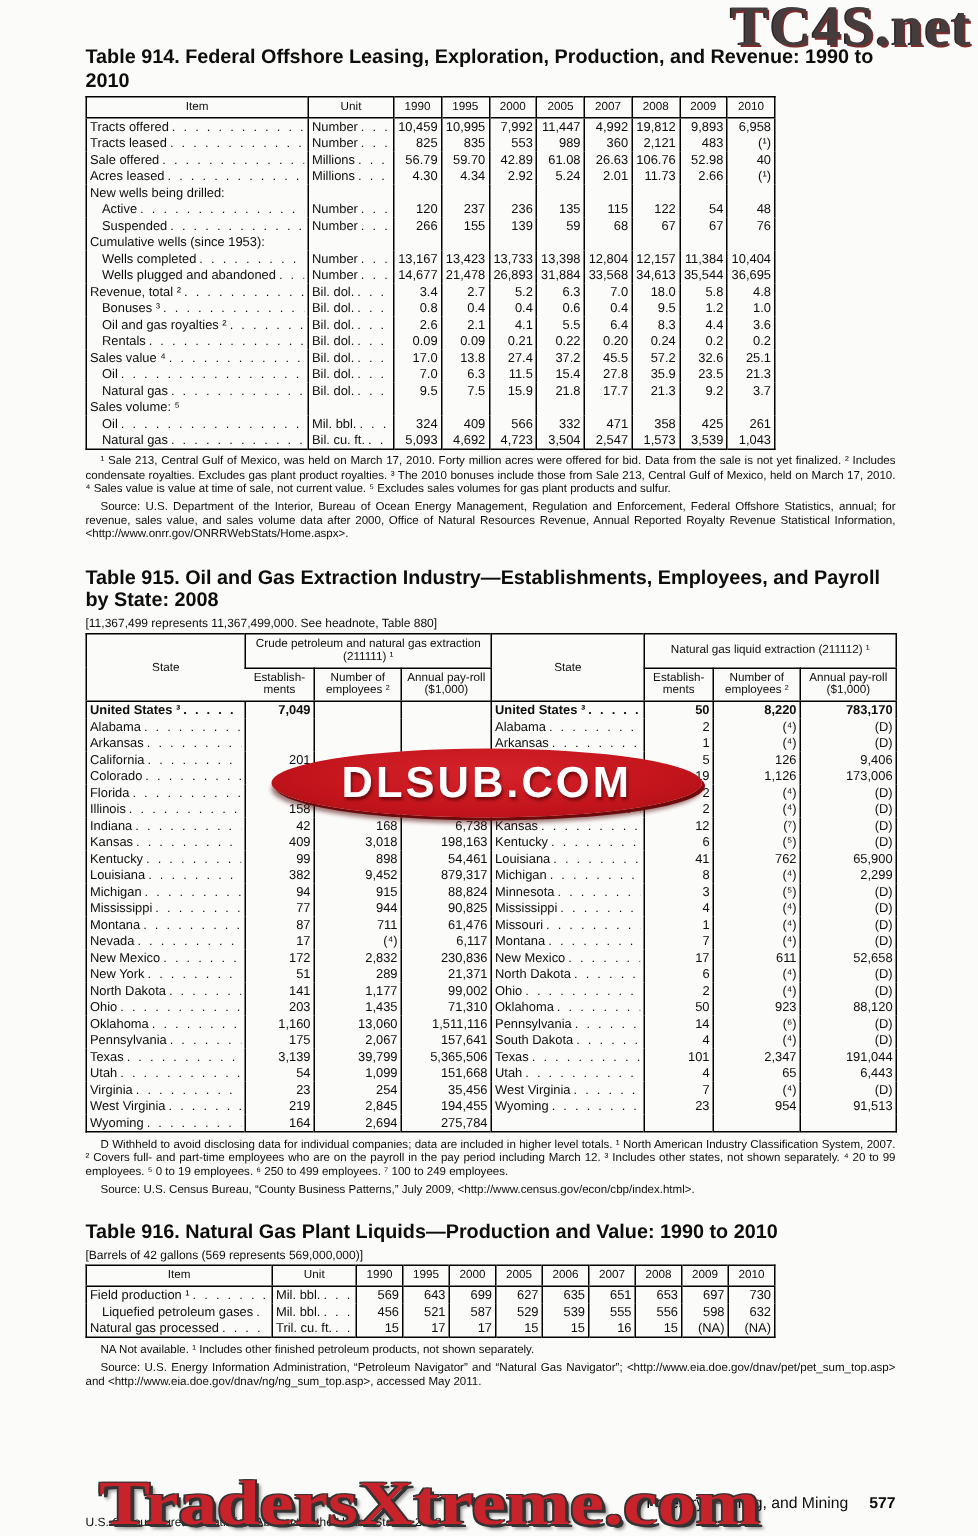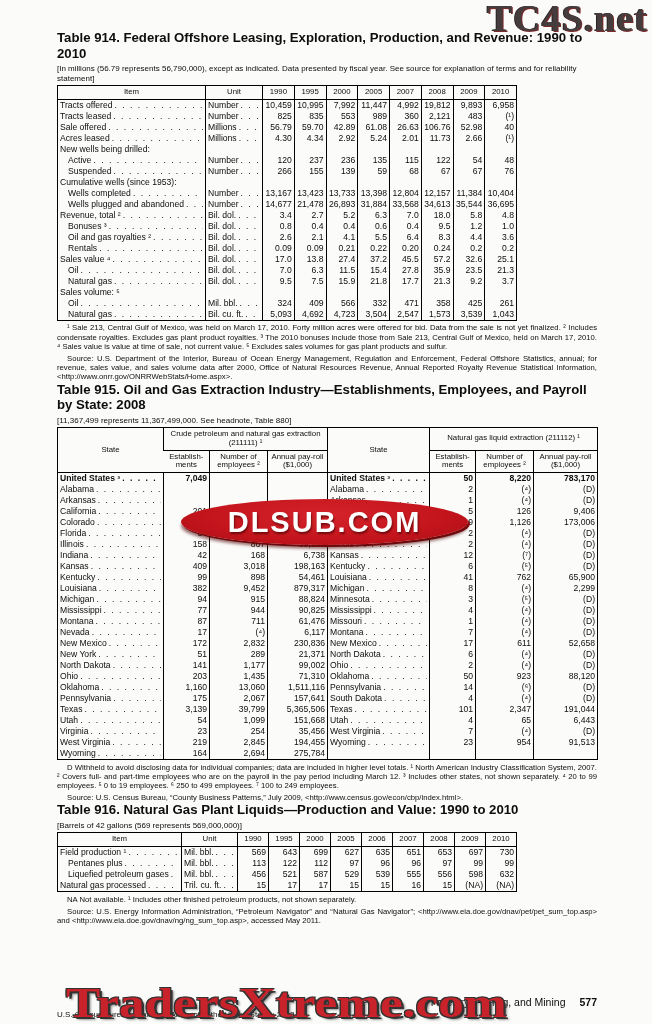--- a/index.html
+++ b/index.html
@@ -4,21 +4,21 @@
 <style>
   *{box-sizing:border-box}
   html,body{margin:0;padding:0}
   body{width:652px;height:1024px;position:relative;overflow:hidden;background:#fbfbf9;
        font-family:"Liberation Sans",sans-serif;color:#0d0d0d}
   .page{position:absolute;inset:0;padding:30px 55px 1px 57px}
 
   .t-title{font-size:13.2px;line-height:15.5px;font-weight:bold;margin:0 0 3px 0}
   .headnote{font-size:8px;line-height:9.5px;margin:0 0 2px 0}
   .sect{margin-top:0}
-  .sect + .sect{margin-top:0}
+  .sect + .sect{margin-top:16px}
 
   table.stat{border-collapse:collapse;width:460px;table-layout:fixed;border:1px solid #000}
   .stat th{font-size:7.8px;line-height:8.8px;font-weight:normal;text-align:center;
            padding:2px 1px;border-left:1px solid #000;vertical-align:middle}
   .stat thead th{border-bottom:1px solid #000}
   .stat td{font-size:8.6px;line-height:11px;height:11px;padding:0 2px;border-left:1px solid #000;vertical-align:bottom}
   .stat th:first-child,.stat td:first-child{border-left:none}
   .num{text-align:right;padding-right:3px}
   .item{padding-left:3px}
   .lw{display:flex;align-items:baseline;overflow:hidden}
@@ -53,21 +53,20 @@
 </style>
 </head>
 <body>
 
 <div class="page">
 
   <div class="wm-top">TC4S.net</div>
 
   <section class="sect">
     <h2 class="t-title">Table 914. Federal Offshore Leasing, Exploration, Production, and Revenue: 1990 to 2010</h2>
-    <p class="headnote">[In millions (56.79 represents 56,790,000), except as indicated. Data presented by fiscal year. See source for explanation of terms and for reliability statement]</p>
     <table class="stat" id="t914">
       <thead>
           <tr>
             <th class="c-item">Item</th>
             <th class="c-unit">Unit</th>
             <th>1990</th>
             <th>1995</th>
             <th>2000</th>
             <th>2005</th>
             <th>2007</th>
@@ -1084,43 +1083,20 @@
             <td class="num">627</td>
             <td class="num">635</td>
             <td class="num">651</td>
             <td class="num">653</td>
             <td class="num">697</td>
             <td class="num">730</td>
           </tr>
           <tr>
             <td class="item ind">
               <div class="lw">
-                <span class="lbl">Pentanes plus</span>
-                <span class="dots"></span>
-              </div>
-            </td>
-            <td class="item">
-              <div class="lw">
-                <span class="lbl">Mil. bbl.</span>
-                <span class="dots"></span>
-              </div>
-            </td>
-            <td class="num">113</td>
-            <td class="num">122</td>
-            <td class="num">112</td>
-            <td class="num">97</td>
-            <td class="num">96</td>
-            <td class="num">96</td>
-            <td class="num">97</td>
-            <td class="num">99</td>
-            <td class="num">99</td>
-          </tr>
-          <tr>
-            <td class="item ind">
-              <div class="lw">
                 <span class="lbl">Liquefied petroleum gases</span>
                 <span class="dots"></span>
               </div>
             </td>
             <td class="item">
               <div class="lw">
                 <span class="lbl">Mil. bbl.</span>
                 <span class="dots"></span>
               </div>
             </td>

